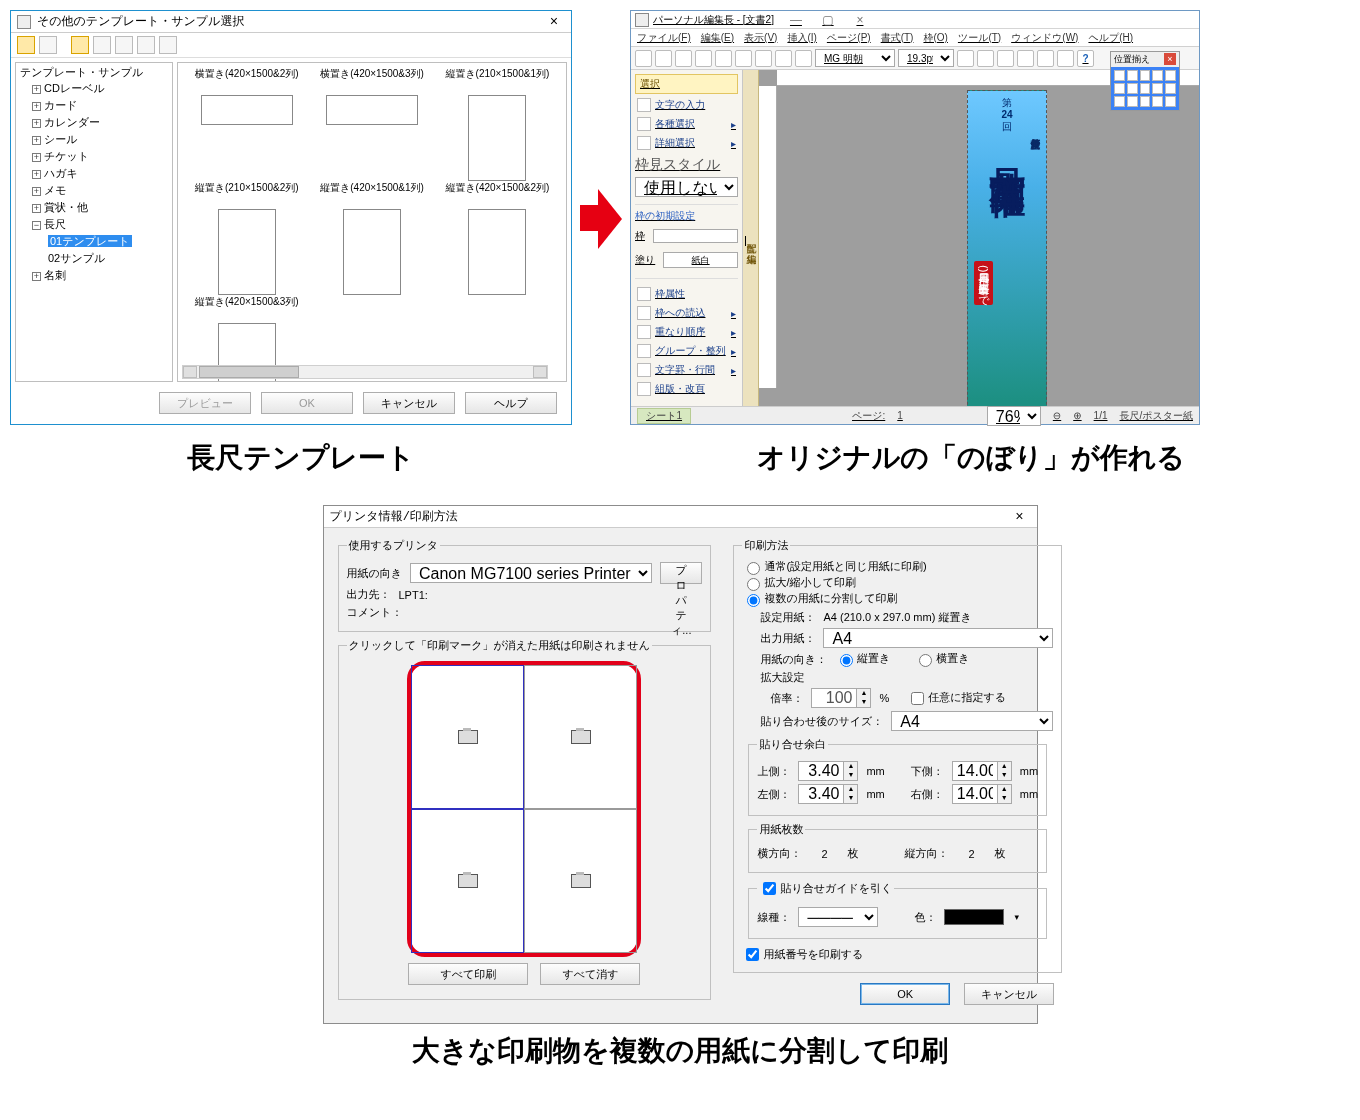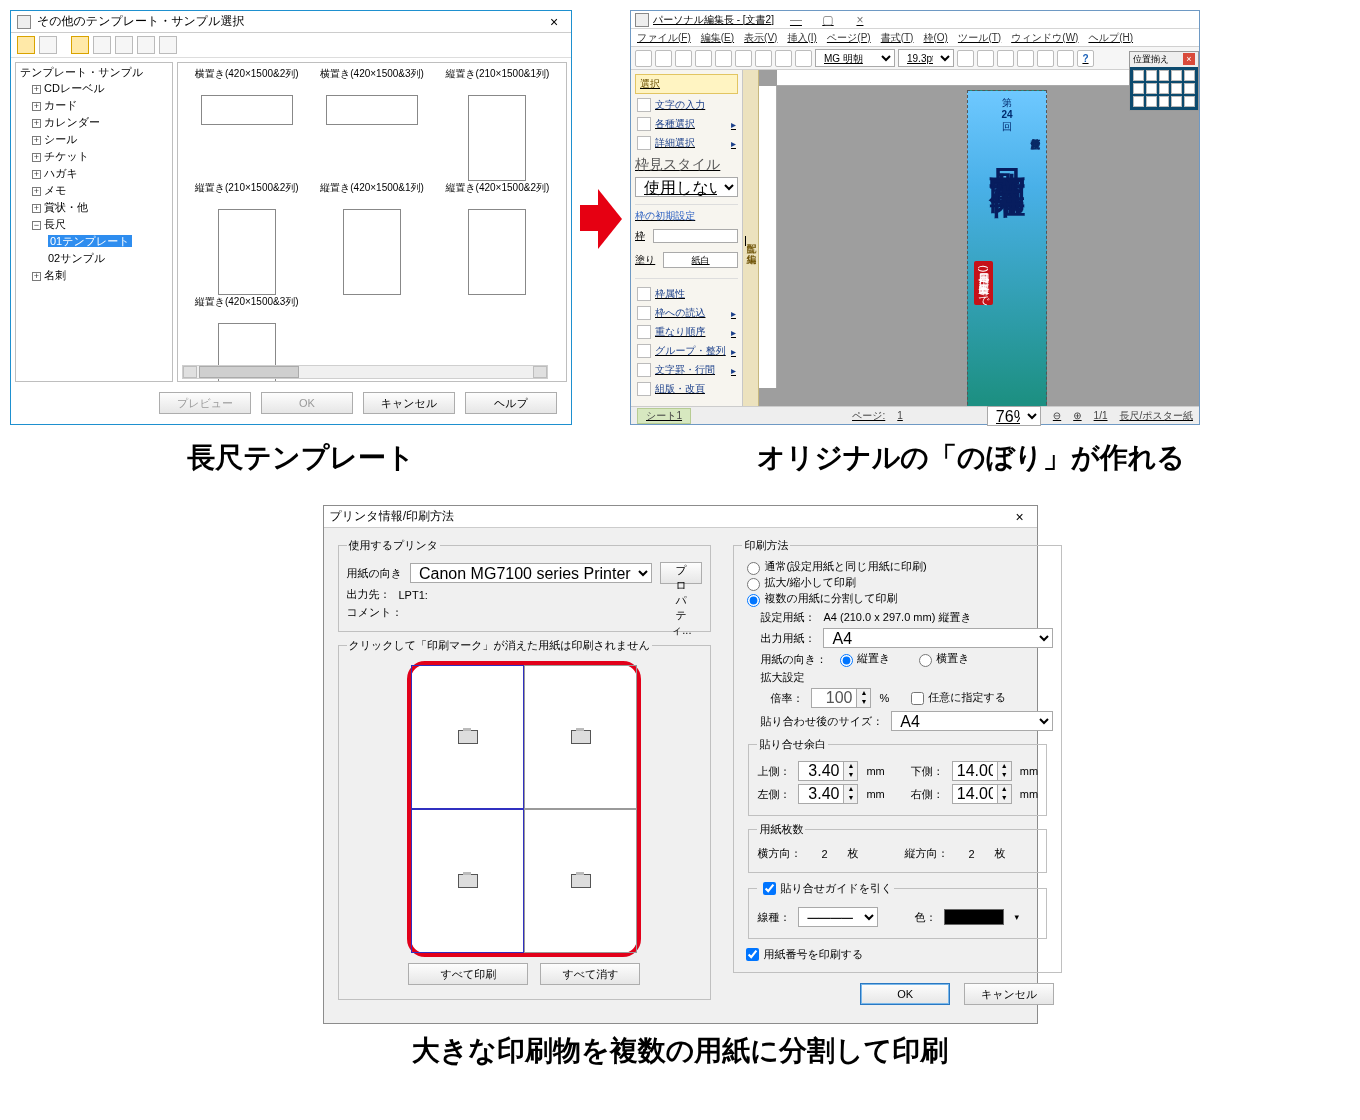--- a/index.html
+++ b/index.html
@@ -7,21 +7,21 @@
     margin: 0;
     padding: 10px;
     font-family: "MS PGothic","Meiryo","Yu Gothic",sans-serif;
     font-size: 11px;
     background: #fff;
     width: 1360px;
   }
   .top-row { display:flex; gap:8px; align-items:center; margin-bottom:6px; }
   .caption { text-align:center; font-size:28px; font-weight:bold; margin:8px 0 18px; }
   .win { border:1px solid #1e90cf; background:#fff; }
-  .titlebar { display:flex; align-items:center; height:22px; padding:0 6px; background:#fff; border-bottom:1px solid #ccc; font-size:12px; gap:6px;}
+  .titlebar { display:flex; align-items:center; height:22px; padding:0 6px; background:#fff; border-bottom:1px solid #ccc; font-size:12px; gap:6px;font-family:Liberation Mono, monospace;}
   .titlebar .spacer { flex:1; }
   .titlebar .x { width:22px; text-align:center; font-size:14px; cursor:pointer; }
   .tbicon { width:14px; height:14px; border:1px solid #888; background:#eee; }
   .toolbar { display:flex; gap:4px; padding:3px 6px; border-bottom:1px solid #ddd; align-items:center; }
   .tool { width:18px; height:18px; border:1px solid #bbb; background:#f6f6f6; }
   .tool.sel { background:#ffe9a8; border-color:#d9a300; }
   .btn { height:22px; padding:0 10px; border:1px solid #adadad; background:linear-gradient(#fdfdfd,#e6e6e6); font-size:11px; cursor:pointer; }
   .btn.primary { border-color:#2a78c2; box-shadow:0 0 0 1px #7ab8ea inset; }
   .btn[disabled]{ color:#9a9a9a; }
   fieldset { border:1px solid #c0c0c0; margin:6px; padding:6px 8px 8px; }
@@ -73,21 +73,21 @@
   .ed-canvas { flex:1; background:#9e9e9e; position:relative; overflow:hidden;}
   .ed-canvas .ruler-h{position:absolute; left:18px; right:0; top:0; height:16px; background:#fff; border-bottom:1px solid #aaa;}
   .ed-canvas .ruler-v{position:absolute; left:0; top:16px; bottom:18px; width:18px; background:#fff; border-right:1px solid #aaa;}
   .banner { position:absolute; left:208px; top:20px; width:80px; height:345px; background:linear-gradient(#6ec8ff 0%, #49b0e8 28%, #1d9083 90%); border:1px dashed #555; color:#002a6e; display:flex; flex-direction:column; align-items:center; padding:6px 4px;}
   .banner .top{ font-size:10px; text-align:center; line-height:12px;}
   .banner .main{ writing-mode:vertical-rl; font-family:"HGP行書体","Yu Mincho",serif; font-size:36px; font-weight:bold; letter-spacing:4px; margin-top:6px; color:#071d5e;}
   .banner .side{ position:absolute; right:4px; top:40px; writing-mode:vertical-rl; font-size:10px; color:#0a2a66;}
   .banner .date{ position:absolute; left:6px; top:170px; writing-mode:vertical-rl; background:#c51218; color:#fff; font-size:11px; padding:4px 2px; border-radius:2px;}
   .ed-status{ height:18px; background:#eee; display:flex; align-items:center; gap:12px; padding:0 6px; color:#444; border-top:1px solid #ccc;}
   .ed-status .spacer{flex:1;}
-  .float-pal{ position:absolute; right:0; top:40px; width:70px; border:1px solid #999; background:#0c4a6e;}
+  .float-pal{ position:absolute; right:19px; top:40px; width:70px; border:1px solid #999; background:#3b82f6;}
   .float-pal .h{ background:#eee; font-size:9px; padding:1px 3px; display:flex; justify-content:space-between;}
   .float-pal .h .cx{ width:12px; height:12px; background:#d94a3a; color:#fff; font-size:9px; text-align:center; line-height:12px;}
   .float-pal .g{ display:grid; grid-template-columns:repeat(5,1fr); gap:2px; padding:3px;}
   .float-pal .g div{ height:11px; border:1px solid #bbb; background:#fff;}
   
   .prn-win{ width:715px; margin:10px auto 0; background:#f0f0f0; border:1px solid #8c8c8c;}
   .prn-win .titlebar{ background:#fff; }
   .prn-body{ display:flex; padding:4px 8px 8px; gap:10px;}
   .prn-col{ flex:1; }
   .page-set{ border:4px solid #e2001a; border-radius:18px; width:234px; height:296px; margin:2px auto 6px; display:grid; grid-template-columns:1fr 1fr; grid-template-rows:1fr 1fr; background:#fff;}

